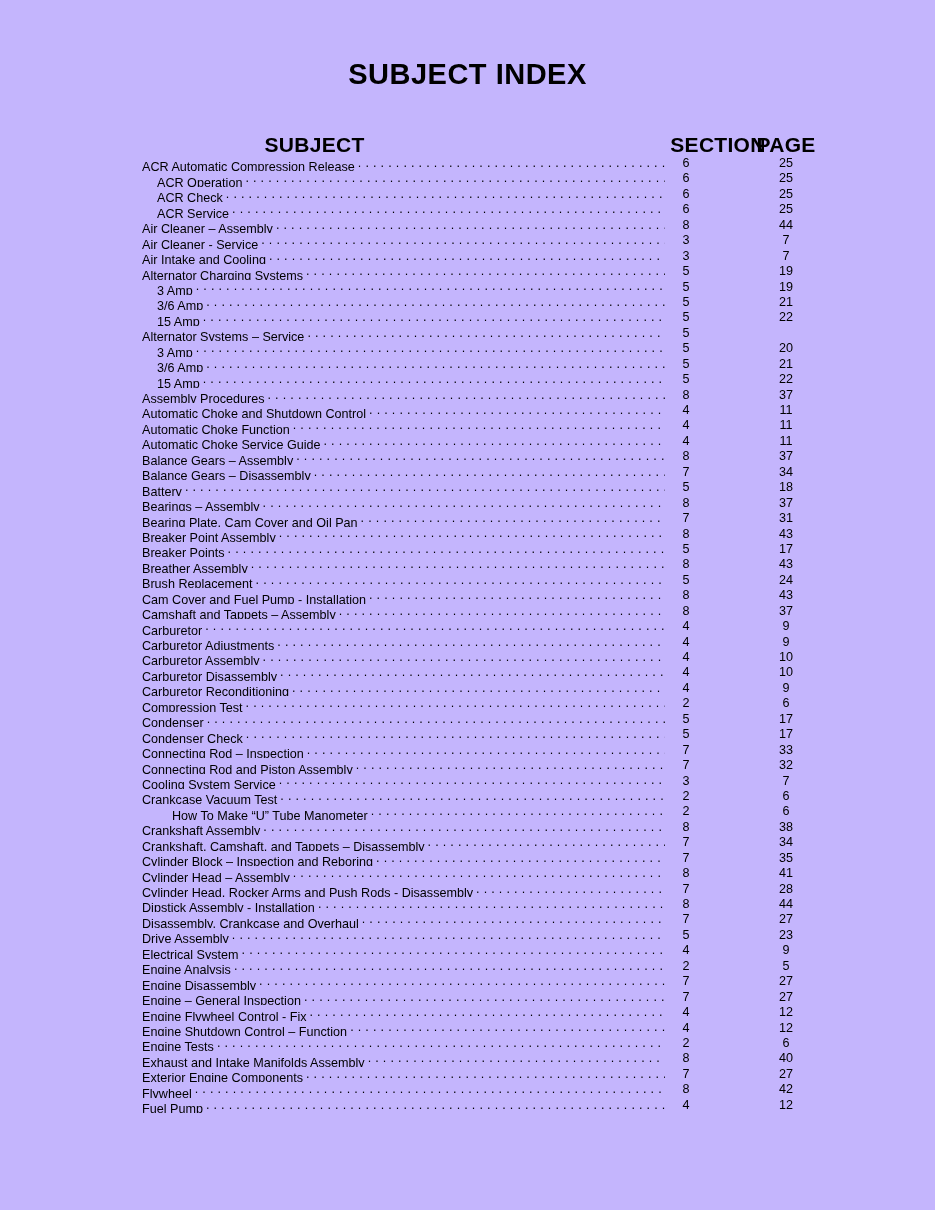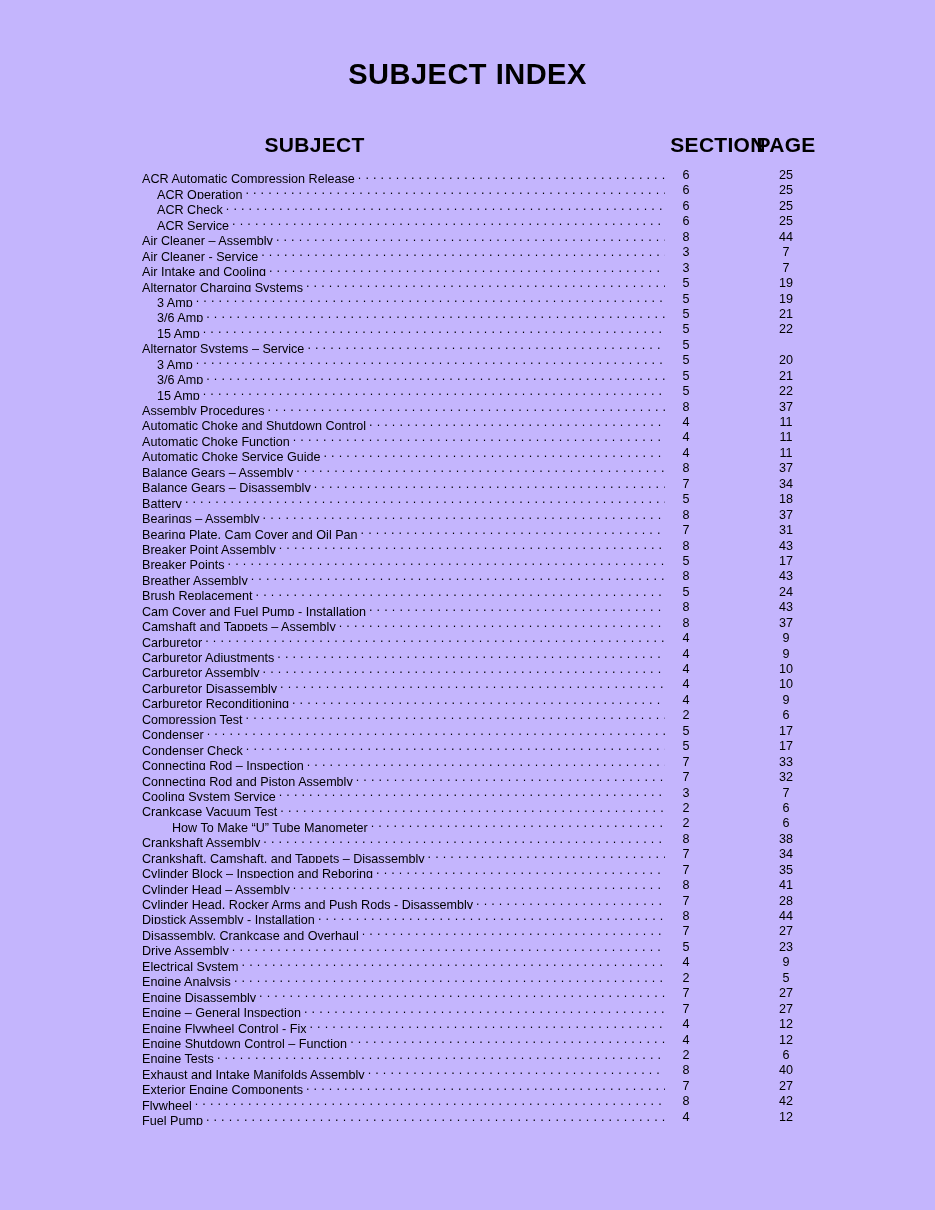--- a/index.html
+++ b/index.html
@@ -56,21 +56,21 @@
     width: 180px;
     text-align: center;
   }
   .hdr-page {
     left: 716px;
     width: 140px;
     text-align: center;
   }
   .index-list {
     position: absolute;
-    top: 168px;
+    top: 156px;
     left: 0;
     width: 935px;
   }
   .entry {
     position: relative;
     height: 15.45px;
     line-height: 15.45px;
     font-size: 12.6px;
     white-space: nowrap;
   }

